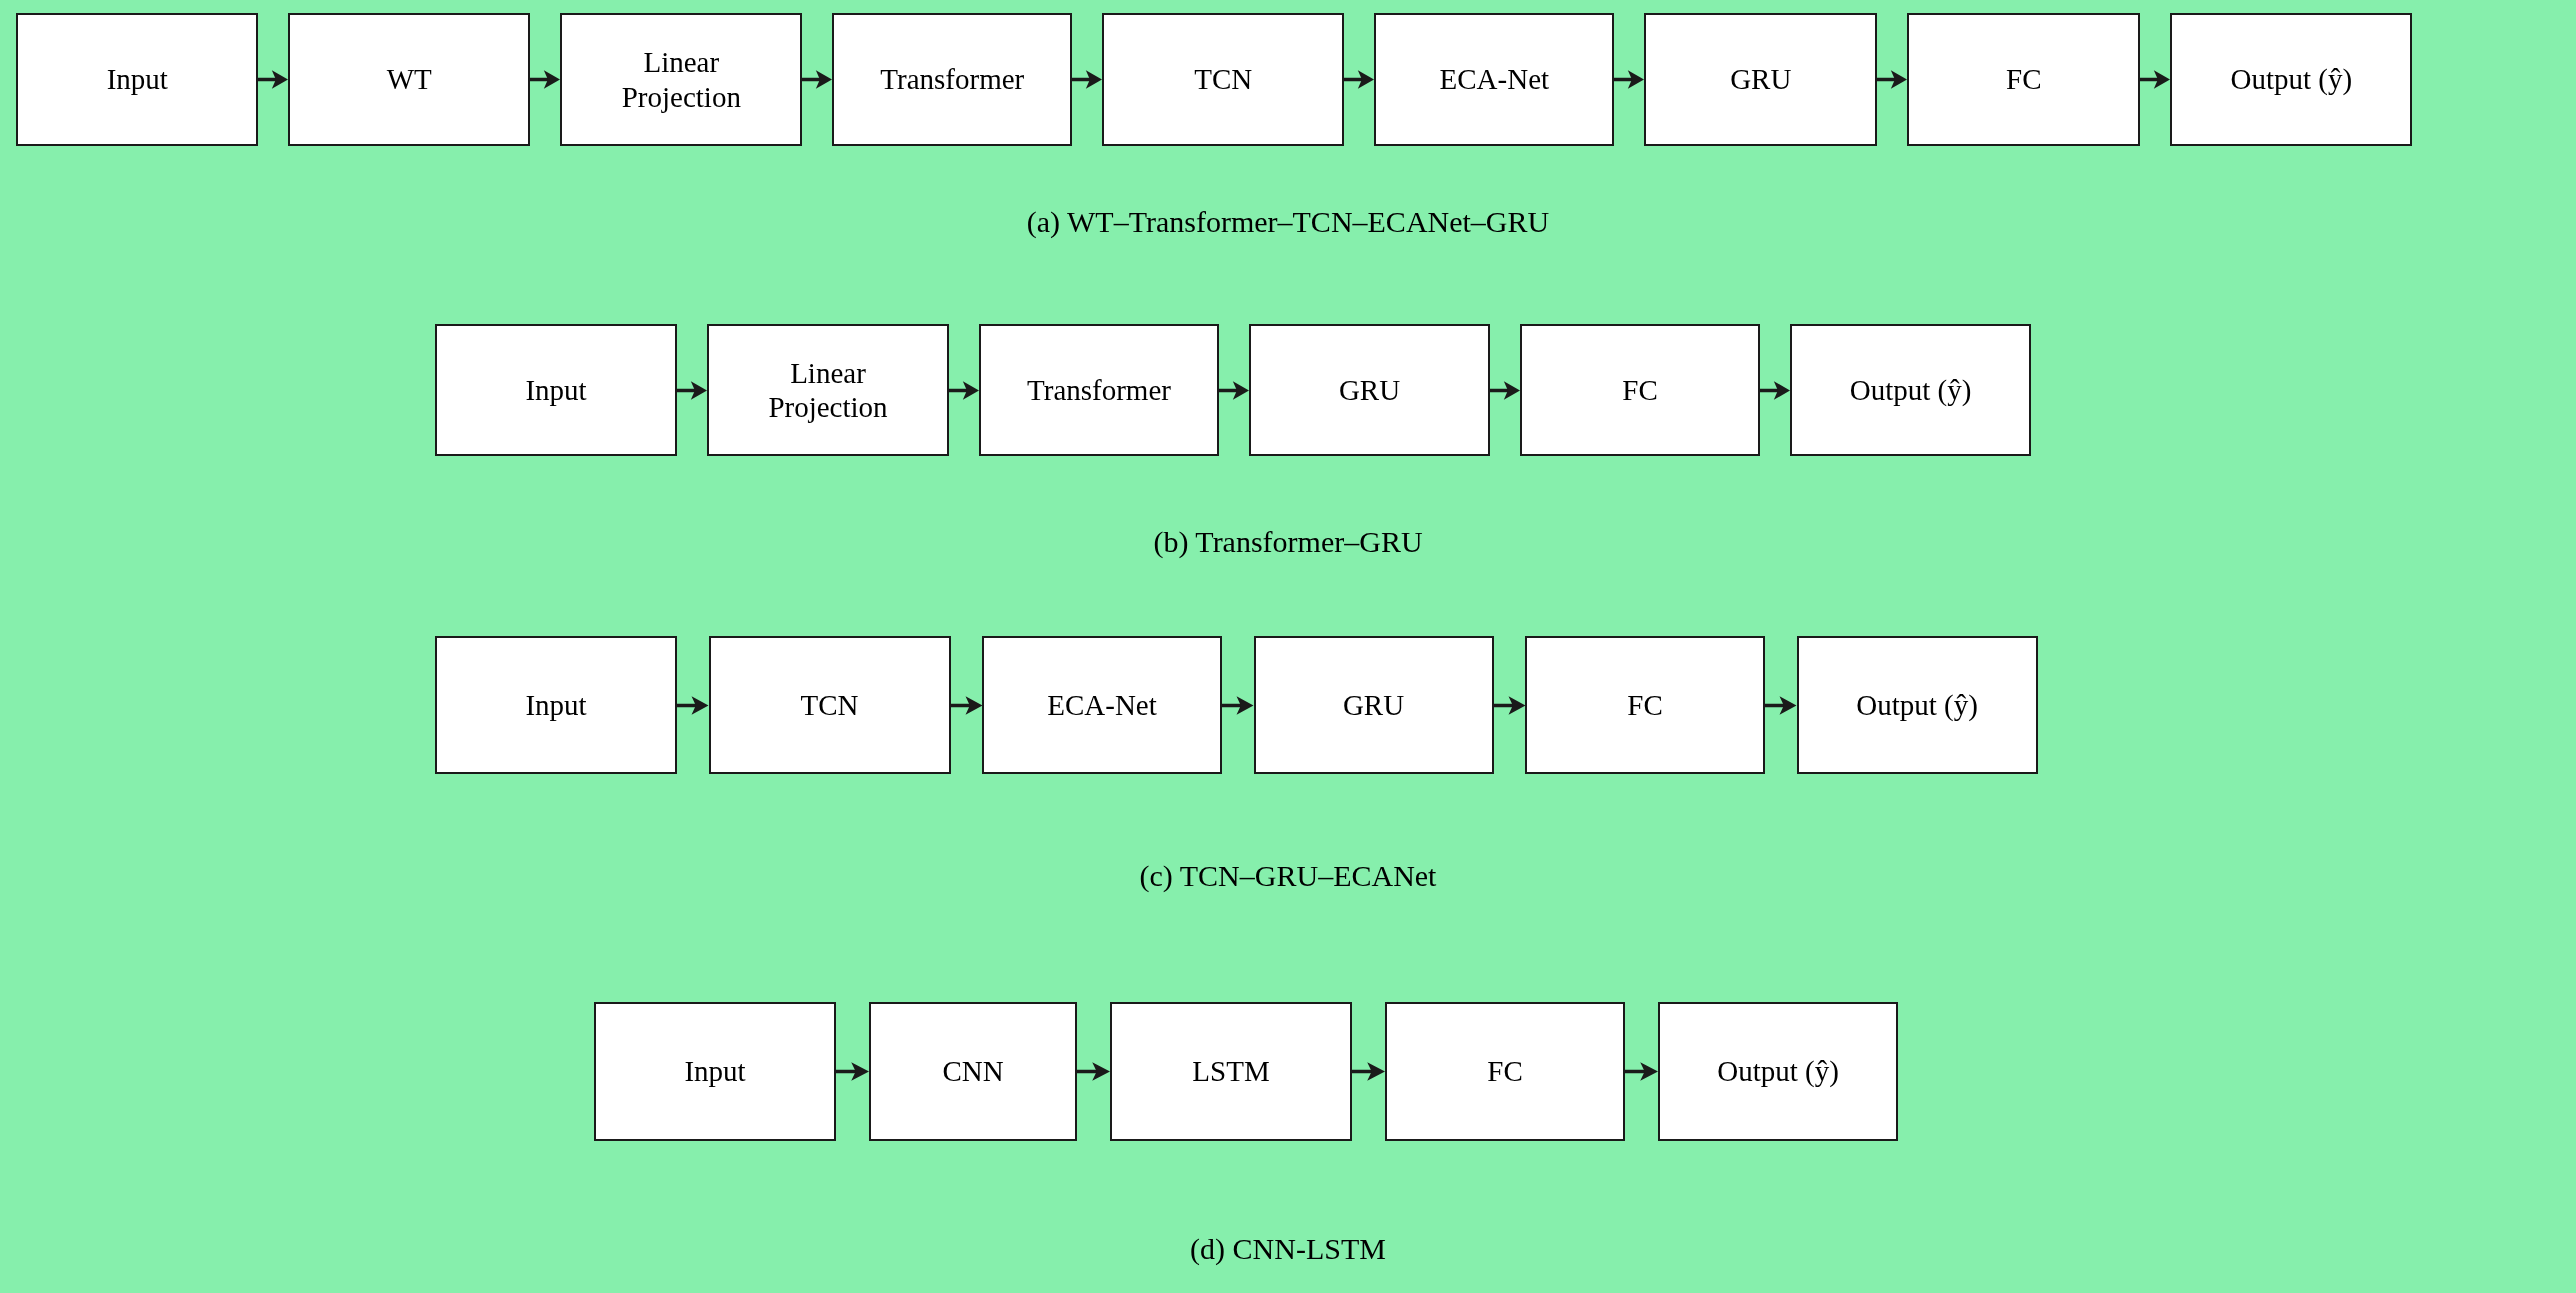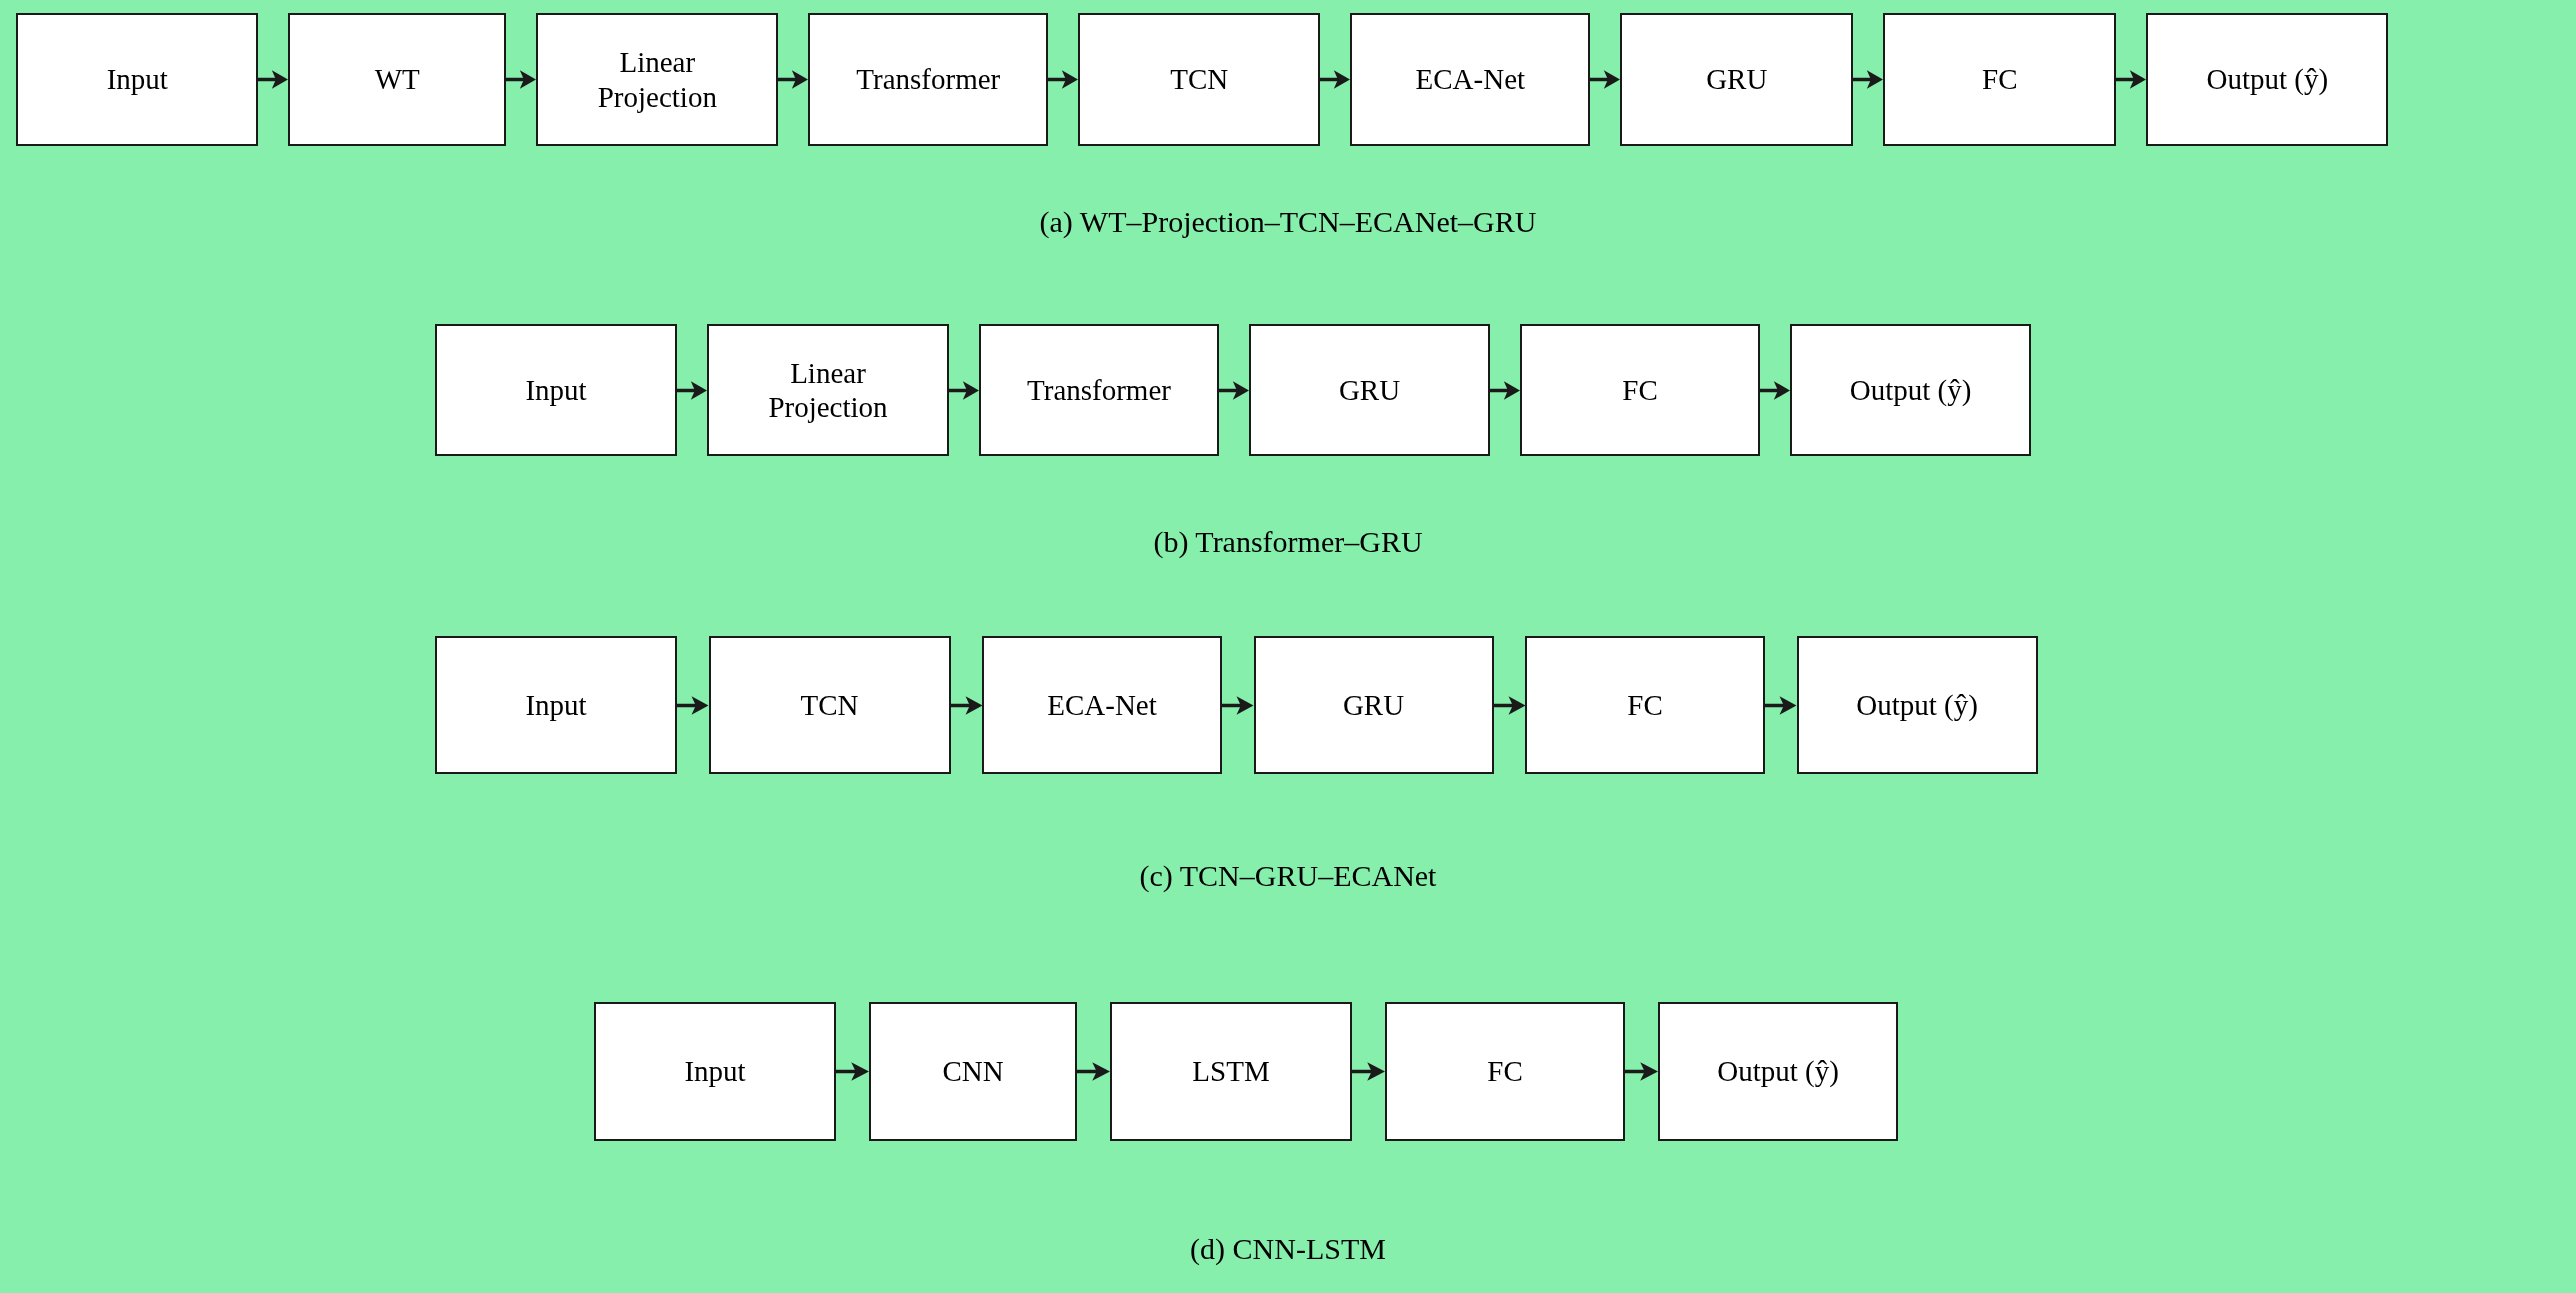--- a/index.html
+++ b/index.html
@@ -75,21 +75,21 @@
   <div class="row" id="row-a">
       <div class="node" style="width: 242px;">
         <span class="label">Input</span>
       </div>
       <div class="arrow">
         <svg viewBox="0 0 52 60" preserveAspectRatio="none">
           <rect x="0" y="27" width="34" height="6" fill="#1a1a1a"></rect>
           <path d="M 52 30 L 24 14 L 31 30 L 24 46 Z" fill="#1a1a1a"></path>
         </svg>
       </div>
-      <div class="node" style="width: 218px;">
+      <div class="node" style="width: 242px;">
         <span class="label">WT</span>
       </div>
       <div class="arrow">
         <svg viewBox="0 0 52 60" preserveAspectRatio="none">
           <rect x="0" y="27" width="34" height="6" fill="#1a1a1a"></rect>
           <path d="M 52 30 L 24 14 L 31 30 L 24 46 Z" fill="#1a1a1a"></path>
         </svg>
       </div>
       <div class="node" style="width: 242px;">
         <span class="label">Linear
@@ -143,21 +143,21 @@
       <div class="arrow">
         <svg viewBox="0 0 52 60" preserveAspectRatio="none">
           <rect x="0" y="27" width="34" height="6" fill="#1a1a1a"></rect>
           <path d="M 52 30 L 24 14 L 31 30 L 24 46 Z" fill="#1a1a1a"></path>
         </svg>
       </div>
       <div class="node" style="width: 242px;">
         <span class="label">Output (ŷ)</span>
       </div>
     </div>
-  <div class="caption" id="cap-a">(a) WT–Projection–TCN–ECANet–GRU</div>
+  <div class="caption" id="cap-a">(a) WT–Transformer–TCN–ECANet–GRU</div>
 
   <div class="row" id="row-b">
       <div class="node" style="width: 242px;">
         <span class="label">Input</span>
       </div>
       <div class="arrow">
         <svg viewBox="0 0 52 60" preserveAspectRatio="none">
           <rect x="0" y="27" width="34" height="6" fill="#1a1a1a"></rect>
           <path d="M 52 30 L 24 14 L 31 30 L 24 46 Z" fill="#1a1a1a"></path>
         </svg>

